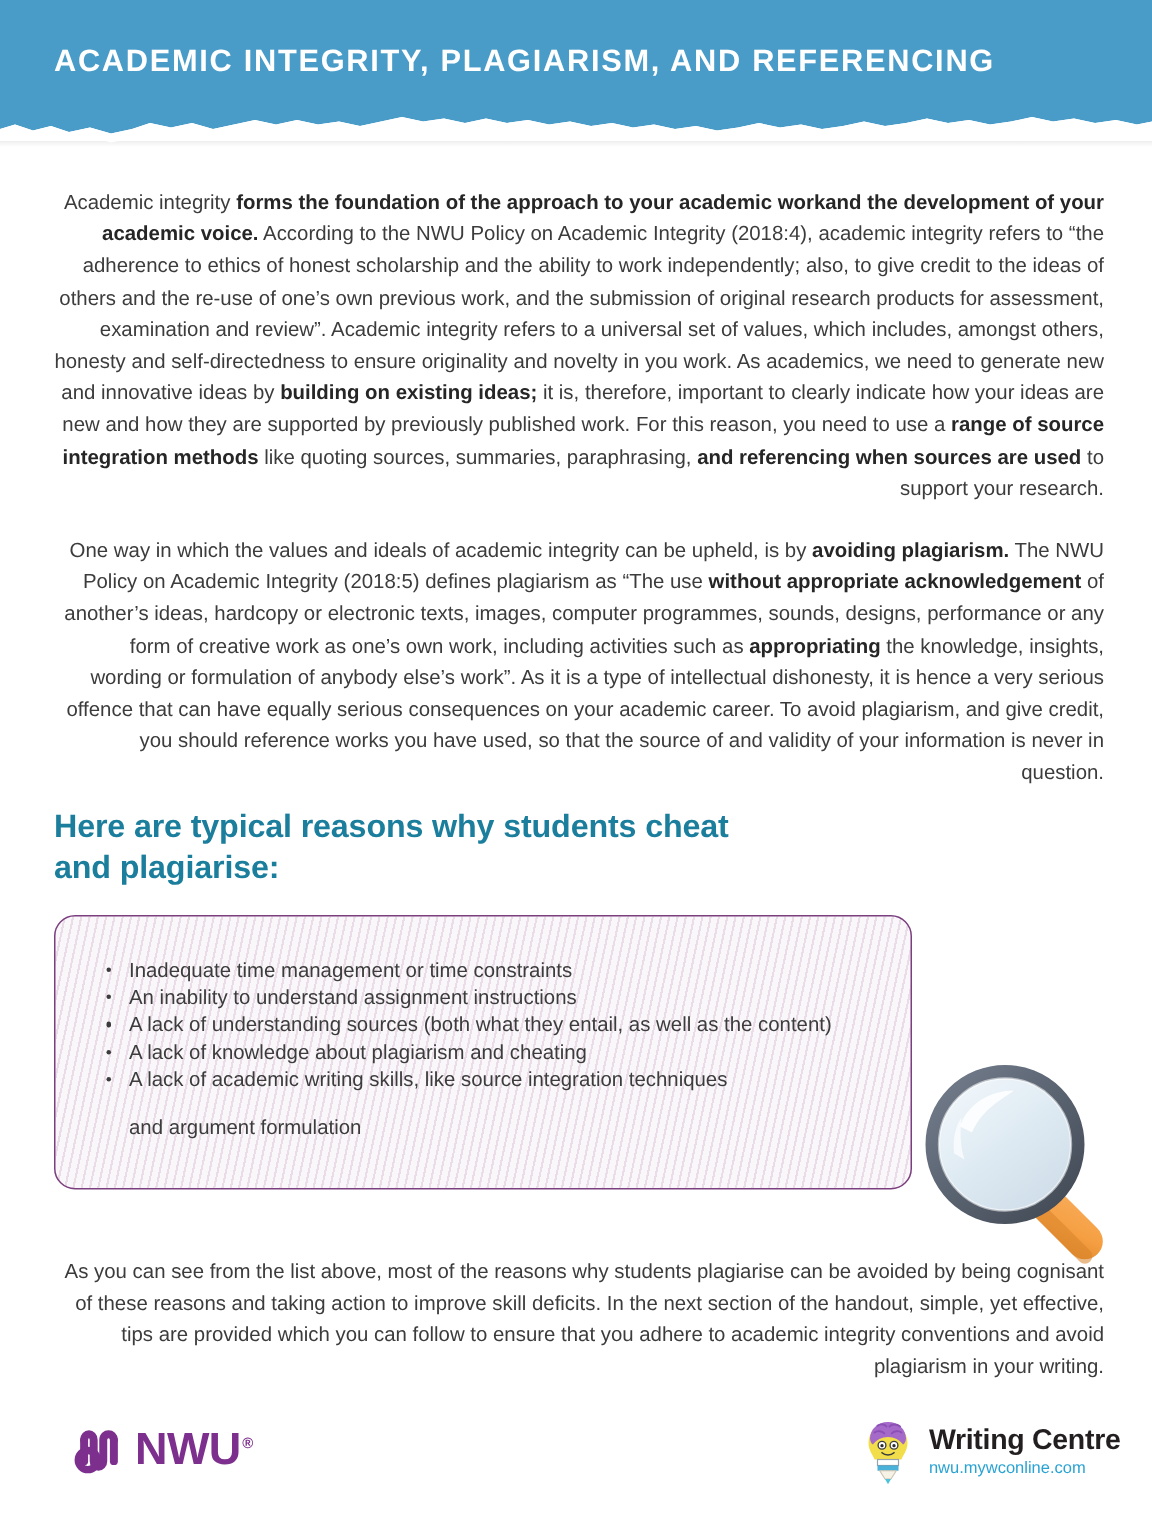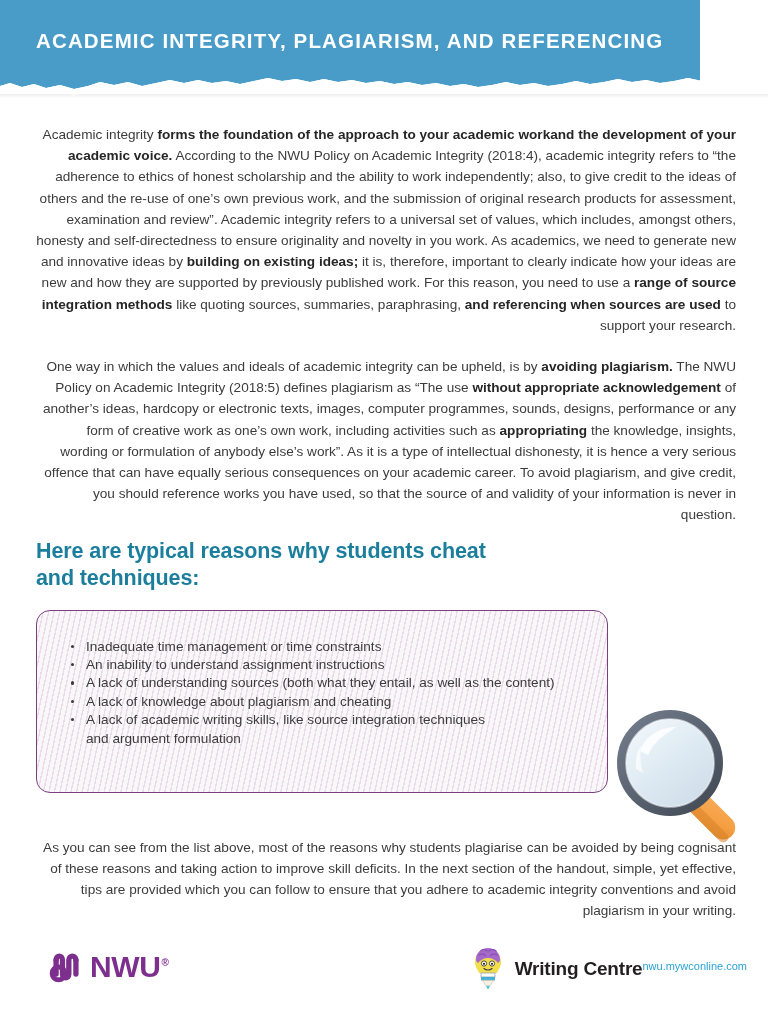--- a/index.html
+++ b/index.html
@@ -21,21 +21,21 @@
     position: relative;
     width: 768px;
     height: 1024px;
     background: #ffffff;
   }
 
   
   .header-banner {
     position: absolute;
     top: 0; left: 0;
-    width: 700px;
+    width: 768px;
     height: 92px;
     background: #4a9cc8;
     overflow: hidden;
   }
 
   .header-title {
     position: absolute;
     left: 36px;
     top: 29px;
     font-size: 20.5px;
@@ -132,20 +132,21 @@
     top: 7px;
     width: 3.2px;
     height: 3.2px;
     border-radius: 50%;
     background: #3c3c3c;
   }
 
   ul.reasons li .cont-line {
     display: block;
     padding-left: 0px;
+    margin-top: 13px;
   }
 
   
   .magnifier {
     position: absolute;
     right: -22px;
     bottom: -58px;
     width: 148px;
     height: 148px;
     z-index: 5;
@@ -196,21 +197,21 @@
   .wc-logo {
     position: absolute;
     right: 32px;
     top: 32px;
     display: flex;
     align-items: center;
   }
 
   .wc-icon { width: 36px; height: 44px; margin-right: 9px; }
 
-  .wc-text-block { display: flex; justify-content: center; }
+  .wc-text-block { display: flex; flex-direction: column; justify-content: center; }
 
   .wc-title {
     font-size: 19px;
     font-weight: bold;
     color: #231f20;
     line-height: 21px;
     letter-spacing: -0.2px;
     font-family: "Liberation Sans", sans-serif;
   }
 
@@ -258,21 +259,21 @@
   <div class="content">
 
     <p class="body-text"><span>Academic integrity </span><b>forms the foundation of the approach to your academic workand the development of your academic voice.</b><span> According to the NWU Policy on Academic Integrity (2018:4), academic integrity refers to “the adherence to ethics of honest scholarship and the ability to work independently; also, to give credit to the ideas of others and the re-use of one’s own previous work, and the submission of original research products for assessment, examination and review”. Academic integrity refers to a universal set of values, which includes, amongst others, honesty and self-directedness to ensure originality and novelty in you work. As academics, we need to generate new and innovative ideas by </span><b>building on existing ideas;</b><span> it is, therefore, important to clearly indicate how your ideas are new and how they are supported by previously published work. For this reason, you need to use a </span><b>range of source integration methods</b><span> like quoting sources, summaries, paraphrasing, </span><b>and referencing when sources are used</b><span> to support your research.</span></p>
 
     <div class="para-gap"></div>
 
     <p class="body-text"><span>One way in which the values and ideals of academic integrity can be upheld, is by </span><b>avoiding plagiarism.</b><span> The NWU Policy on Academic Integrity (2018:5) defines plagiarism as “The use </span><b>without appropriate acknowledgement</b><span> of another’s ideas, hardcopy or electronic texts, images, computer programmes, sounds, designs, performance or any form of creative work as one’s own work, including activities such as </span><b>appropriating</b><span> the knowledge, insights, wording or formulation of anybody else’s work”. As it is a type of intellectual dishonesty, it is hence a very serious offence that can have equally serious consequences on your academic career. To avoid plagiarism, and give credit, you should reference works you have used, so that the source of and validity of your information is never in question.</span></p>
 
     <div class="section-heading">
       <div>Here are typical reasons why students cheat</div>
-      <div>and techniques:</div>
+      <div>and plagiarise:</div>
     </div>
 
     <div class="list-box-wrap">
       <div class="list-box">
         <ul class="reasons">
           <li>
             <span class="bullet-dot"></span>
             <span>Inadequate time management or time constraints</span>
           </li>
           <li>

